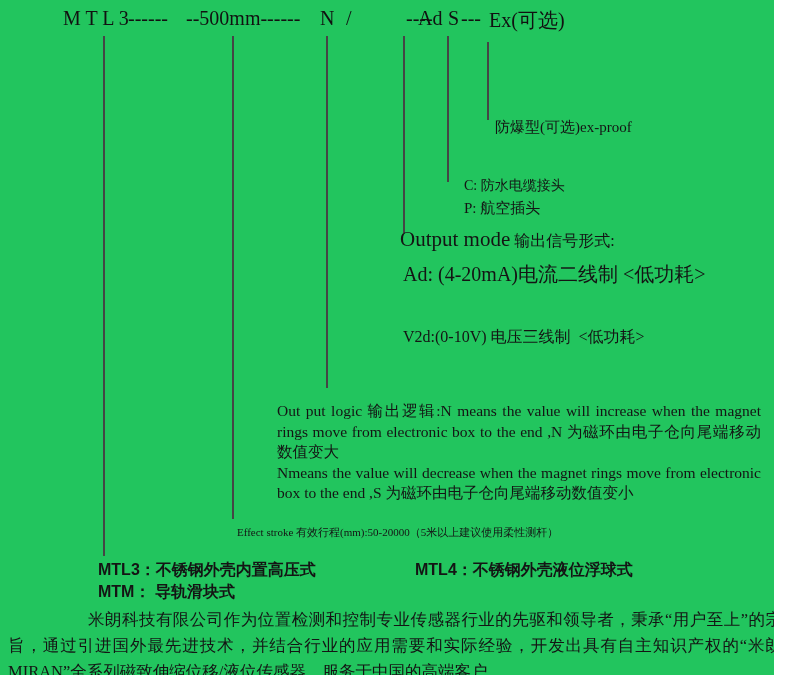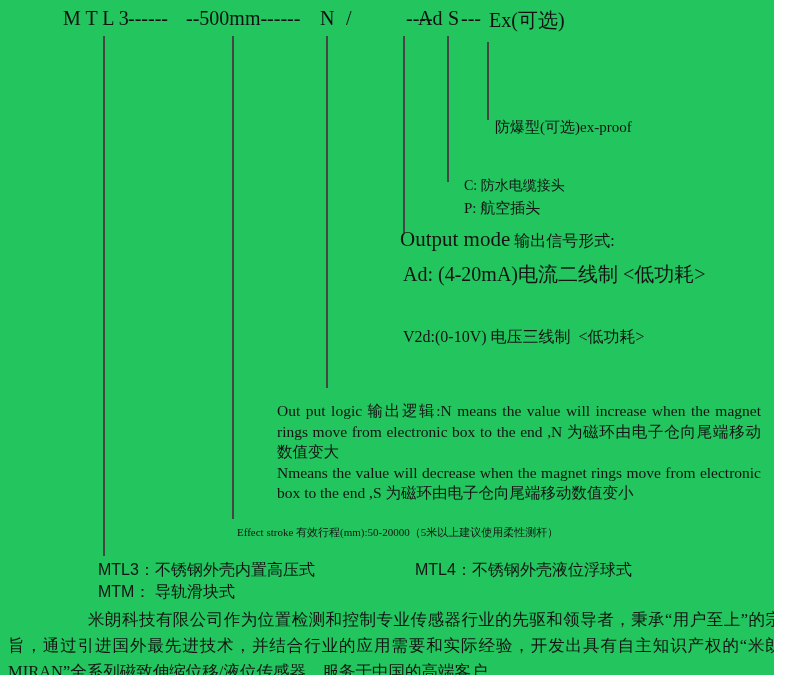--- a/index.html
+++ b/index.html
@@ -55,21 +55,21 @@
     font-size:15.5px;line-height:20.5px;
     text-align:justify;text-justify:inter-word;
   }
   .logic p{margin:0;}
 
   .stroke{left:237px;top:525px;font-size:11px;}
 
   .model-lbl{
     position:absolute;
     font-family:"Liberation Sans","DejaVu Sans",sans-serif;
-    font-weight:normal;font-size:16px;white-space:pre;
+    font-weight:bold;font-size:16px;white-space:pre;
   }
   .mtl3{left:98px;top:560px;}
   .mtl4{left:415px;top:560px;}
   .mtm{left:98px;top:582px;}
 
   .footer{
     position:absolute;left:8px;top:607px;width:774px;
     font-size:16.5px;line-height:26px;
     text-align:justify;text-justify:inter-word;
     text-indent:80px;

